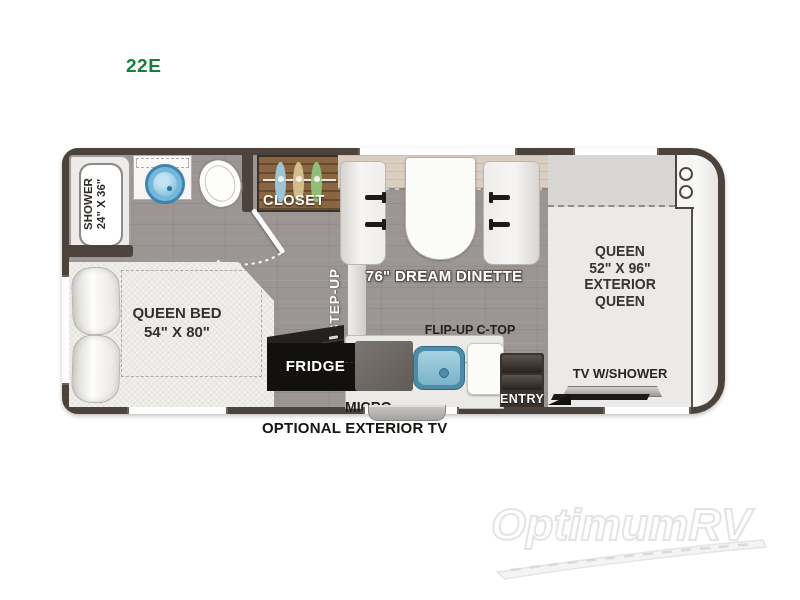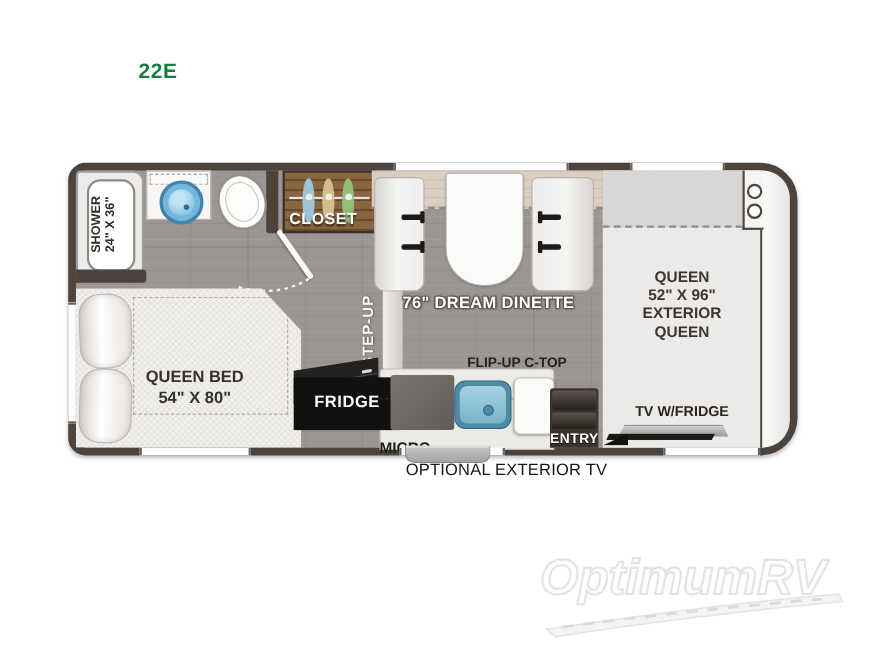--- a/index.html
+++ b/index.html
@@ -65,21 +65,21 @@
        background-image:
          repeating-linear-gradient(45deg, rgba(0,0,0,.028) 0 2px, transparent 2px 4px),
          repeating-linear-gradient(-45deg, rgba(0,0,0,.028) 0 2px, transparent 2px 4px);
        clip-path:polygon(0 0,169px 0,205px 39px,205px 145px,0 145px);}
   .bed-dash{position:absolute;left:52px;top:8px;right:12px;bottom:30px;
        border:1.5px dashed rgba(125,119,112,.55);}
   .pillow{position:absolute;width:46px;height:66px;border-radius:40% 45% 45% 40% / 28%;
        background:linear-gradient(90deg,#d8d5d1,#fdfdfc 42%,#e7e4e1);border:1px solid #b7b3af;
        box-shadow:inset 0 0 7px rgba(0,0,0,.14);}
   .bed-label{left:28px;top:148px;width:160px;text-align:center;font-weight:bold;font-size:15px;
-       color:#35312d;line-height:19px;margin-top:30px;}
+       color:#35312d;line-height:19px;}
 
   
   .stepup{left:255px;top:98px;width:20px;height:95px;display:flex;align-items:center;justify-content:center;}
   .stepup span{writing-mode:vertical-rl;transform:rotate(180deg);font-weight:bold;font-size:13.5px;
        color:#fdfdfc;letter-spacing:1px;text-shadow:0 1px 2px rgba(0,0,0,.45);}
   .step-strip{left:279px;top:105px;width:18px;height:76px;border-radius:3px;
        background:linear-gradient(90deg,#f0eeec,#cfccc8);}
 
   
   .din-band{left:269px;top:0;width:210px;height:33px;background-color:#d9cec0;
@@ -152,21 +152,21 @@
        border:1px solid #7d7b79;clip-path:polygon(6% 0,95% 0,100% 100%,0 100%);z-index:2;}
   .tv-black{left:482px;top:239px;width:99px;height:6px;background:#1c1a18;
        clip-path:polygon(3% 0,100% 0,97% 100%,0 100%);z-index:2;}
   .tv-wedge{left:479px;top:235px;width:23px;height:15px;background:#14120f;
        clip-path:polygon(0 100%,100% 28%,100% 100%);z-index:2;}
 
   .ext-tv{left:299px;top:250px;width:76px;height:15px;border:1px solid #87857f;border-top:none;
        background:linear-gradient(180deg,#cbc9c7,#a5a3a1);border-radius:0 0 9px 9px;z-index:5;
        box-shadow:inset 0 2px 0 #e0dedc;}
 
-  .caption{left:262px;top:419px;width:290px;text-align:right;font-weight:normal;font-size:15px;
+  .caption{left:262px;top:419px;width:290px;text-align:left;font-weight:bold;font-size:15px;
        color:#181614;letter-spacing:.2px;}
   .watermark{left:487px;top:490px;}
 </style>
 </head>
 <body>
 
 <div class="page">
 
   <div class="abs title">22E</div>
 
@@ -179,21 +179,21 @@
       <span class="cab-circle" style="top:30px"></span>
     </div>
     <div class="abs bunk-divider"></div>
     <div class="abs cab-front"></div>
     <div class="abs bunk-text">
       <span>QUEEN</span>
       <span>52" X 96"</span>
       <span>EXTERIOR</span>
       <span>QUEEN</span>
     </div>
-    <div class="abs tv-label">TV W/FRIDGE</div>
+    <div class="abs tv-label">TV W/SHOWER</div>
     <div class="abs tv-bar"></div>
     <div class="abs tv-black"></div>
     <div class="abs tv-wedge"></div>
 
     <div class="abs shower">
       <div class="shower-inner"></div>
       <div class="shower-text">
         <div>SHOWER</div>
         <div>24" X 36"</div>
       </div>

